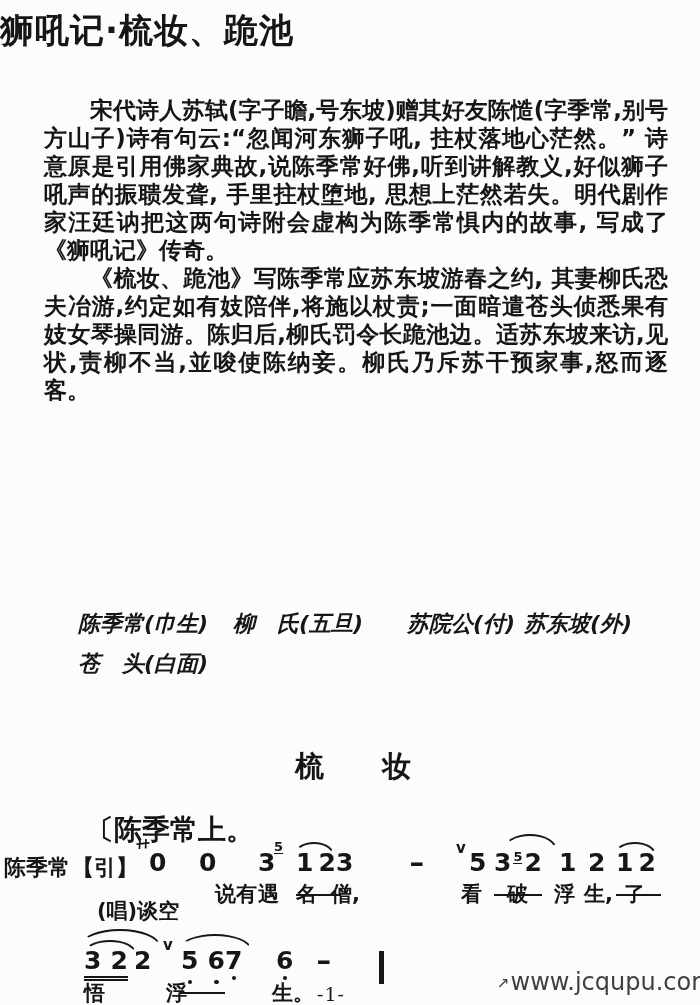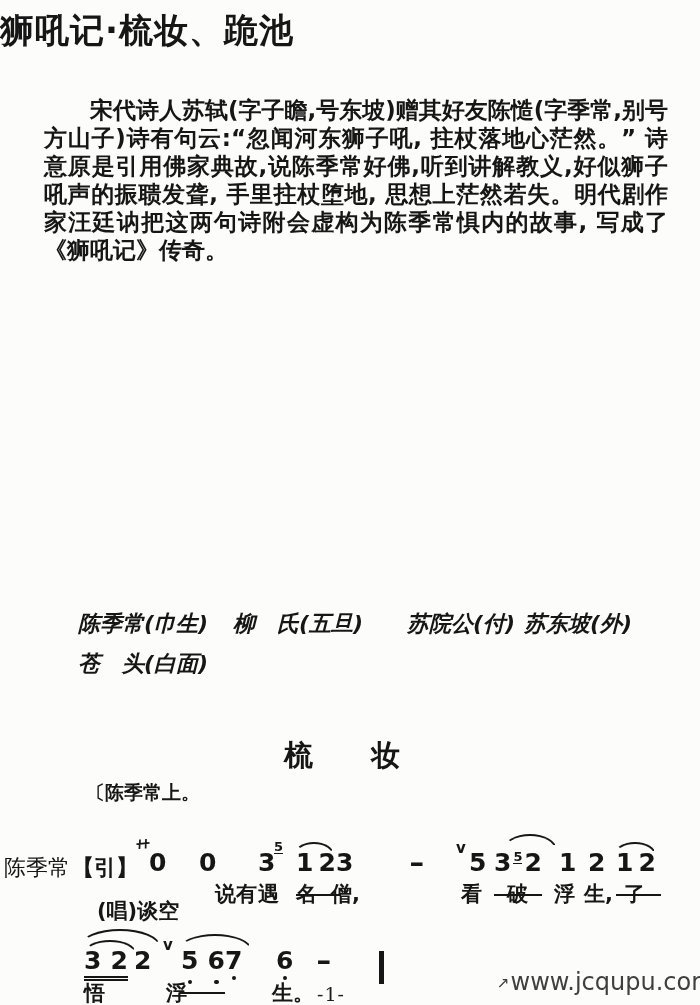--- a/index.html
+++ b/index.html
@@ -14,26 +14,26 @@
     font-size:34px;font-weight:700;letter-spacing:1px;margin:0;
   }
   .intro{
     position:absolute;left:44px;top:96px;width:624px;
     font-size:23px;line-height:28px;font-weight:700;text-align:justify;
   }
   .intro p{margin:0;text-indent:2em;}
   .intro p.p3{margin-top:15px;}
   .cast-entry{position:absolute;font-size:22px;font-weight:700;white-space:pre;font-style:italic;}
   .scene-heading{
-    position:absolute;left:283px;top:735px;margin:1px;
+    position:absolute;left:283px;top:735px;margin:12px;
     font-size:29px;font-weight:700;white-space:pre;
   }
-  .stage-dir{position:absolute;left:86px;top:780px;font-size:19px;font-weight:700;font-family:Liberation Mono, monospace;}
+  .stage-dir{position:absolute;left:86px;top:811px;font-size:28px;font-weight:700;font-family:Liberation Mono, monospace;}
   
-  .role{position:absolute;left:4px;top:853px;font-size:22px;font-weight:400;}
+  .role{position:absolute;left:4px;top:853px;font-size:22px;font-weight:700;}
   .qupai{position:absolute;left:72px;top:853px;font-size:22px;font-weight:700;}
   .nt{position:absolute;font-size:25px;font-weight:700;line-height:1;white-space:pre;}
   .lyr{position:absolute;font-size:21px;font-weight:700;line-height:1;white-space:pre;}
   .u1{border-bottom:2.5px solid #161616;padding-bottom:19px;}
   .u2{position:relative;border-bottom:2.5px solid #161616;padding-bottom:1px;}
   .u2::after{content:"";position:absolute;left:0;right:0;bottom:-5px;height:2.5px;background:#161616;}
   .arc{position:absolute;border:2.5px solid transparent;border-top-color:#161616;
        border-radius:50%/100% 100% 0 0;}
   .grace{position:absolute;font-size:13px;font-weight:700;line-height:1;
          border-bottom:1.5px solid #161616;}
@@ -57,20 +57,21 @@
 </style>
 </head>
 <body>
 
 <div class="page">
 
   <h1 class="title">狮吼记·梳妆、跪池</h1>
 
   <div class="intro">
     <p>宋代诗人苏轼(字子瞻,号东坡)赠其好友陈慥(字季常,别号方山子)诗有句云:“忽闻河东狮子吼, 拄杖落地心茫然。” 诗意原是引用佛家典故,说陈季常好佛,听到讲解教义,好似狮子吼声的振聩发聋, 手里拄杖堕地, 思想上茫然若失。明代剧作家汪廷讷把这两句诗附会虚构为陈季常惧内的故事, 写成了《狮吼记》传奇。</p>
+    <p>《梳妆、跪池》写陈季常应苏东坡游春之约, 其妻柳氏恐夫冶游,约定如有妓陪伴,将施以杖责;一面暗遣苍头侦悉果有妓女琴操同游。陈归后,柳氏罚令长跪池边。适苏东坡来访,见状,责柳不当,並唆使陈纳妾。柳氏乃斥苏干预家事,怒而逐客。</p>
   </div>
 
   <div>
     <span class="cast-entry" style="left:78px;top:609px">陈季常(巾生)</span>
     <span class="cast-entry" style="left:233px;top:609px">柳　氏(五旦)</span>
     <span class="cast-entry" style="left:407px;top:609px">苏院公(付)</span>
     <span class="cast-entry" style="left:524px;top:609px">苏东坡(外)</span>
     <span class="cast-entry" style="left:78px;top:649px">苍　头(白面)</span>
   </div>
 

